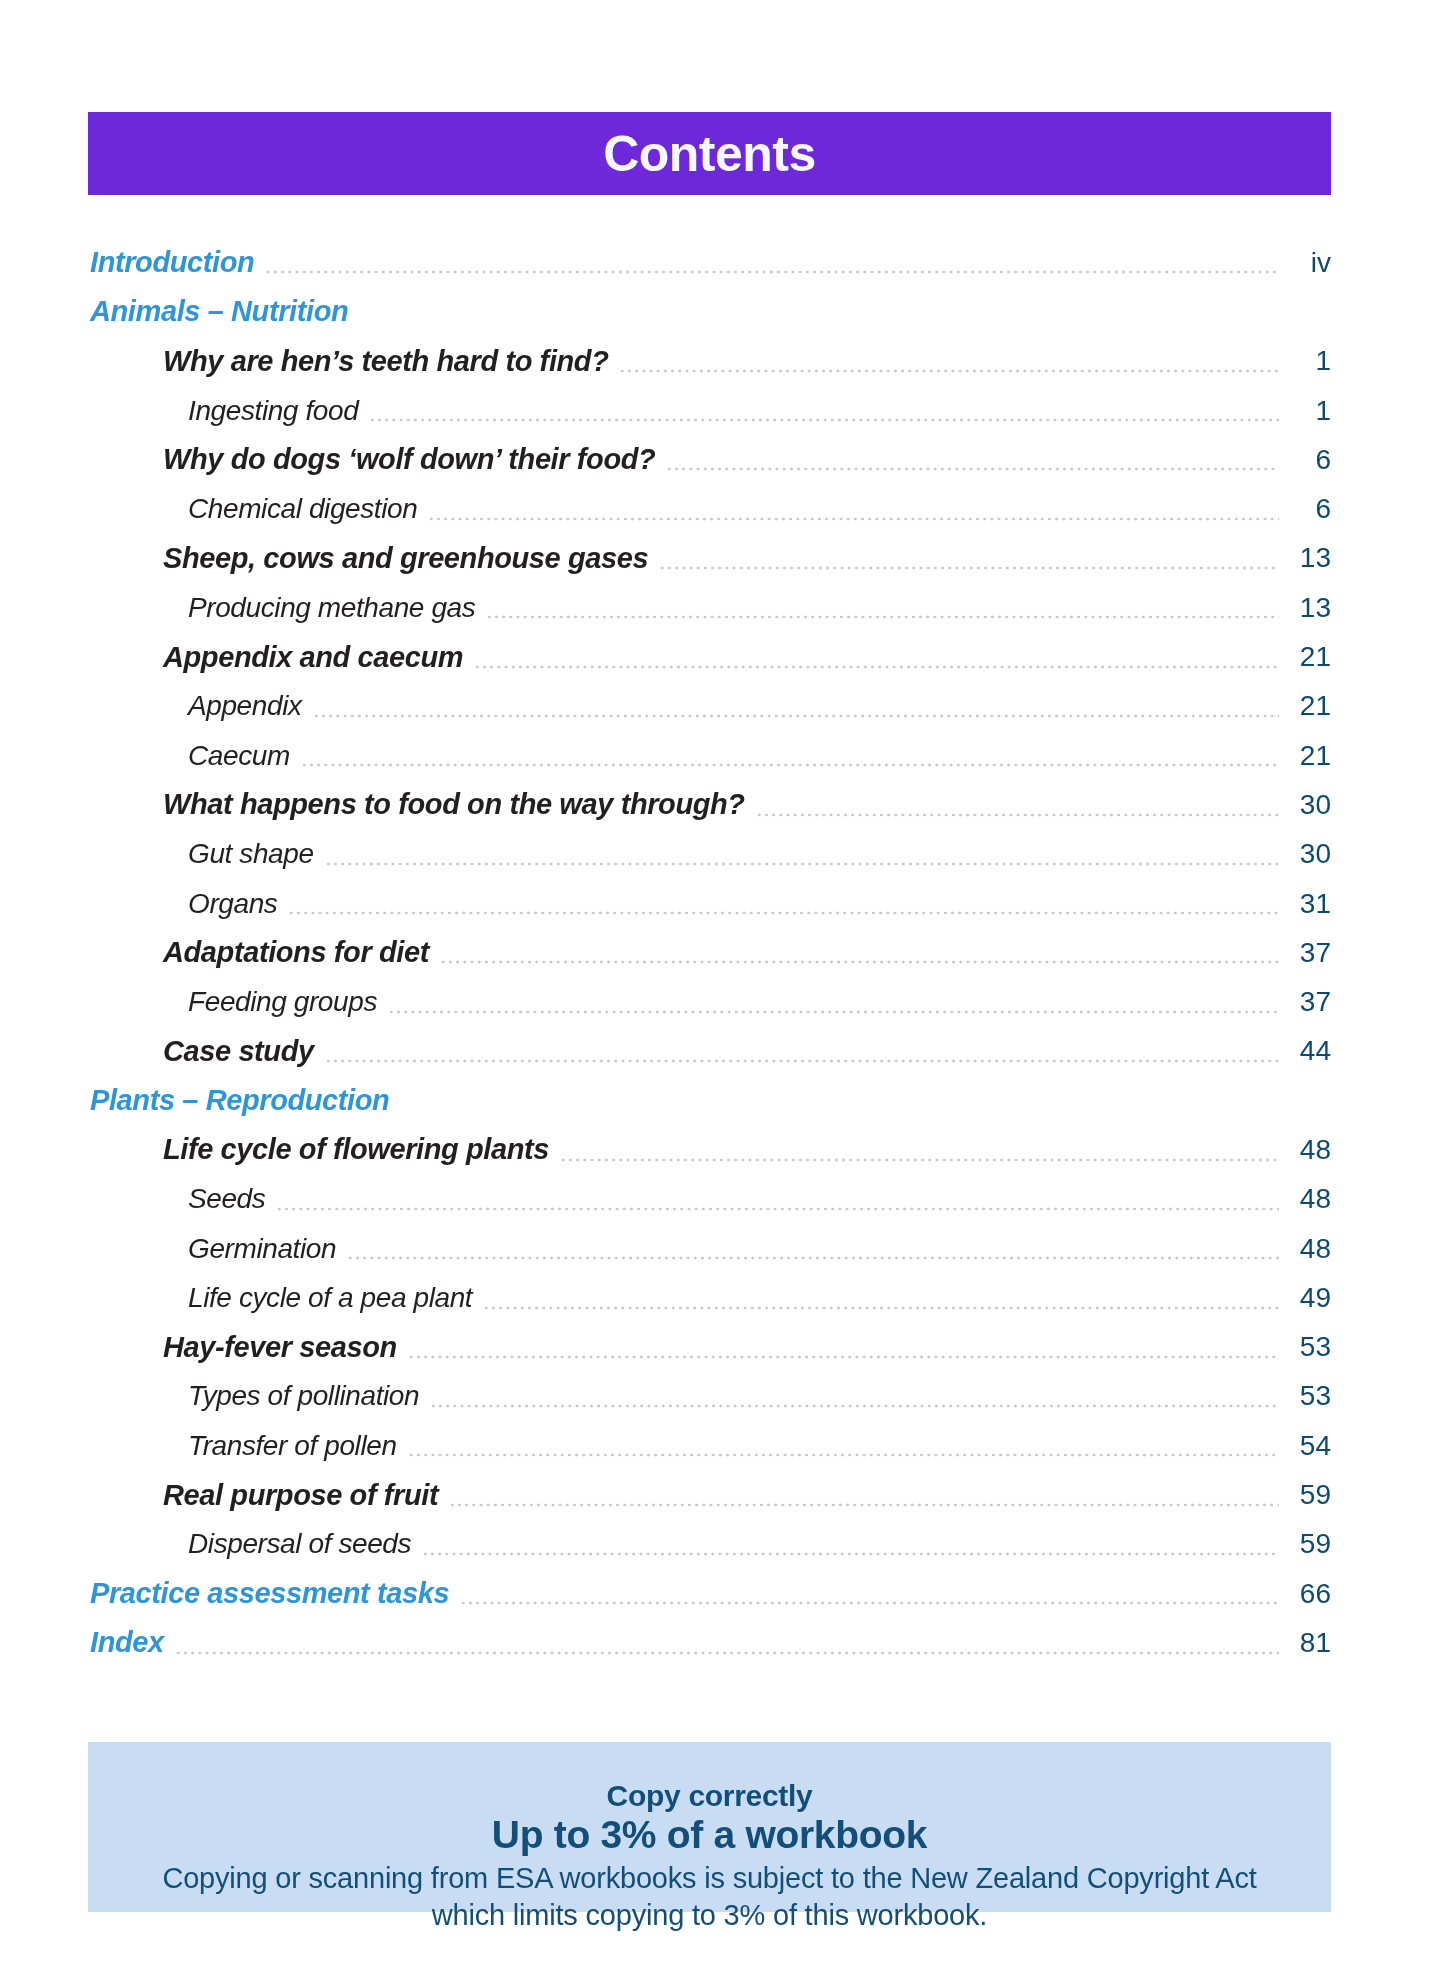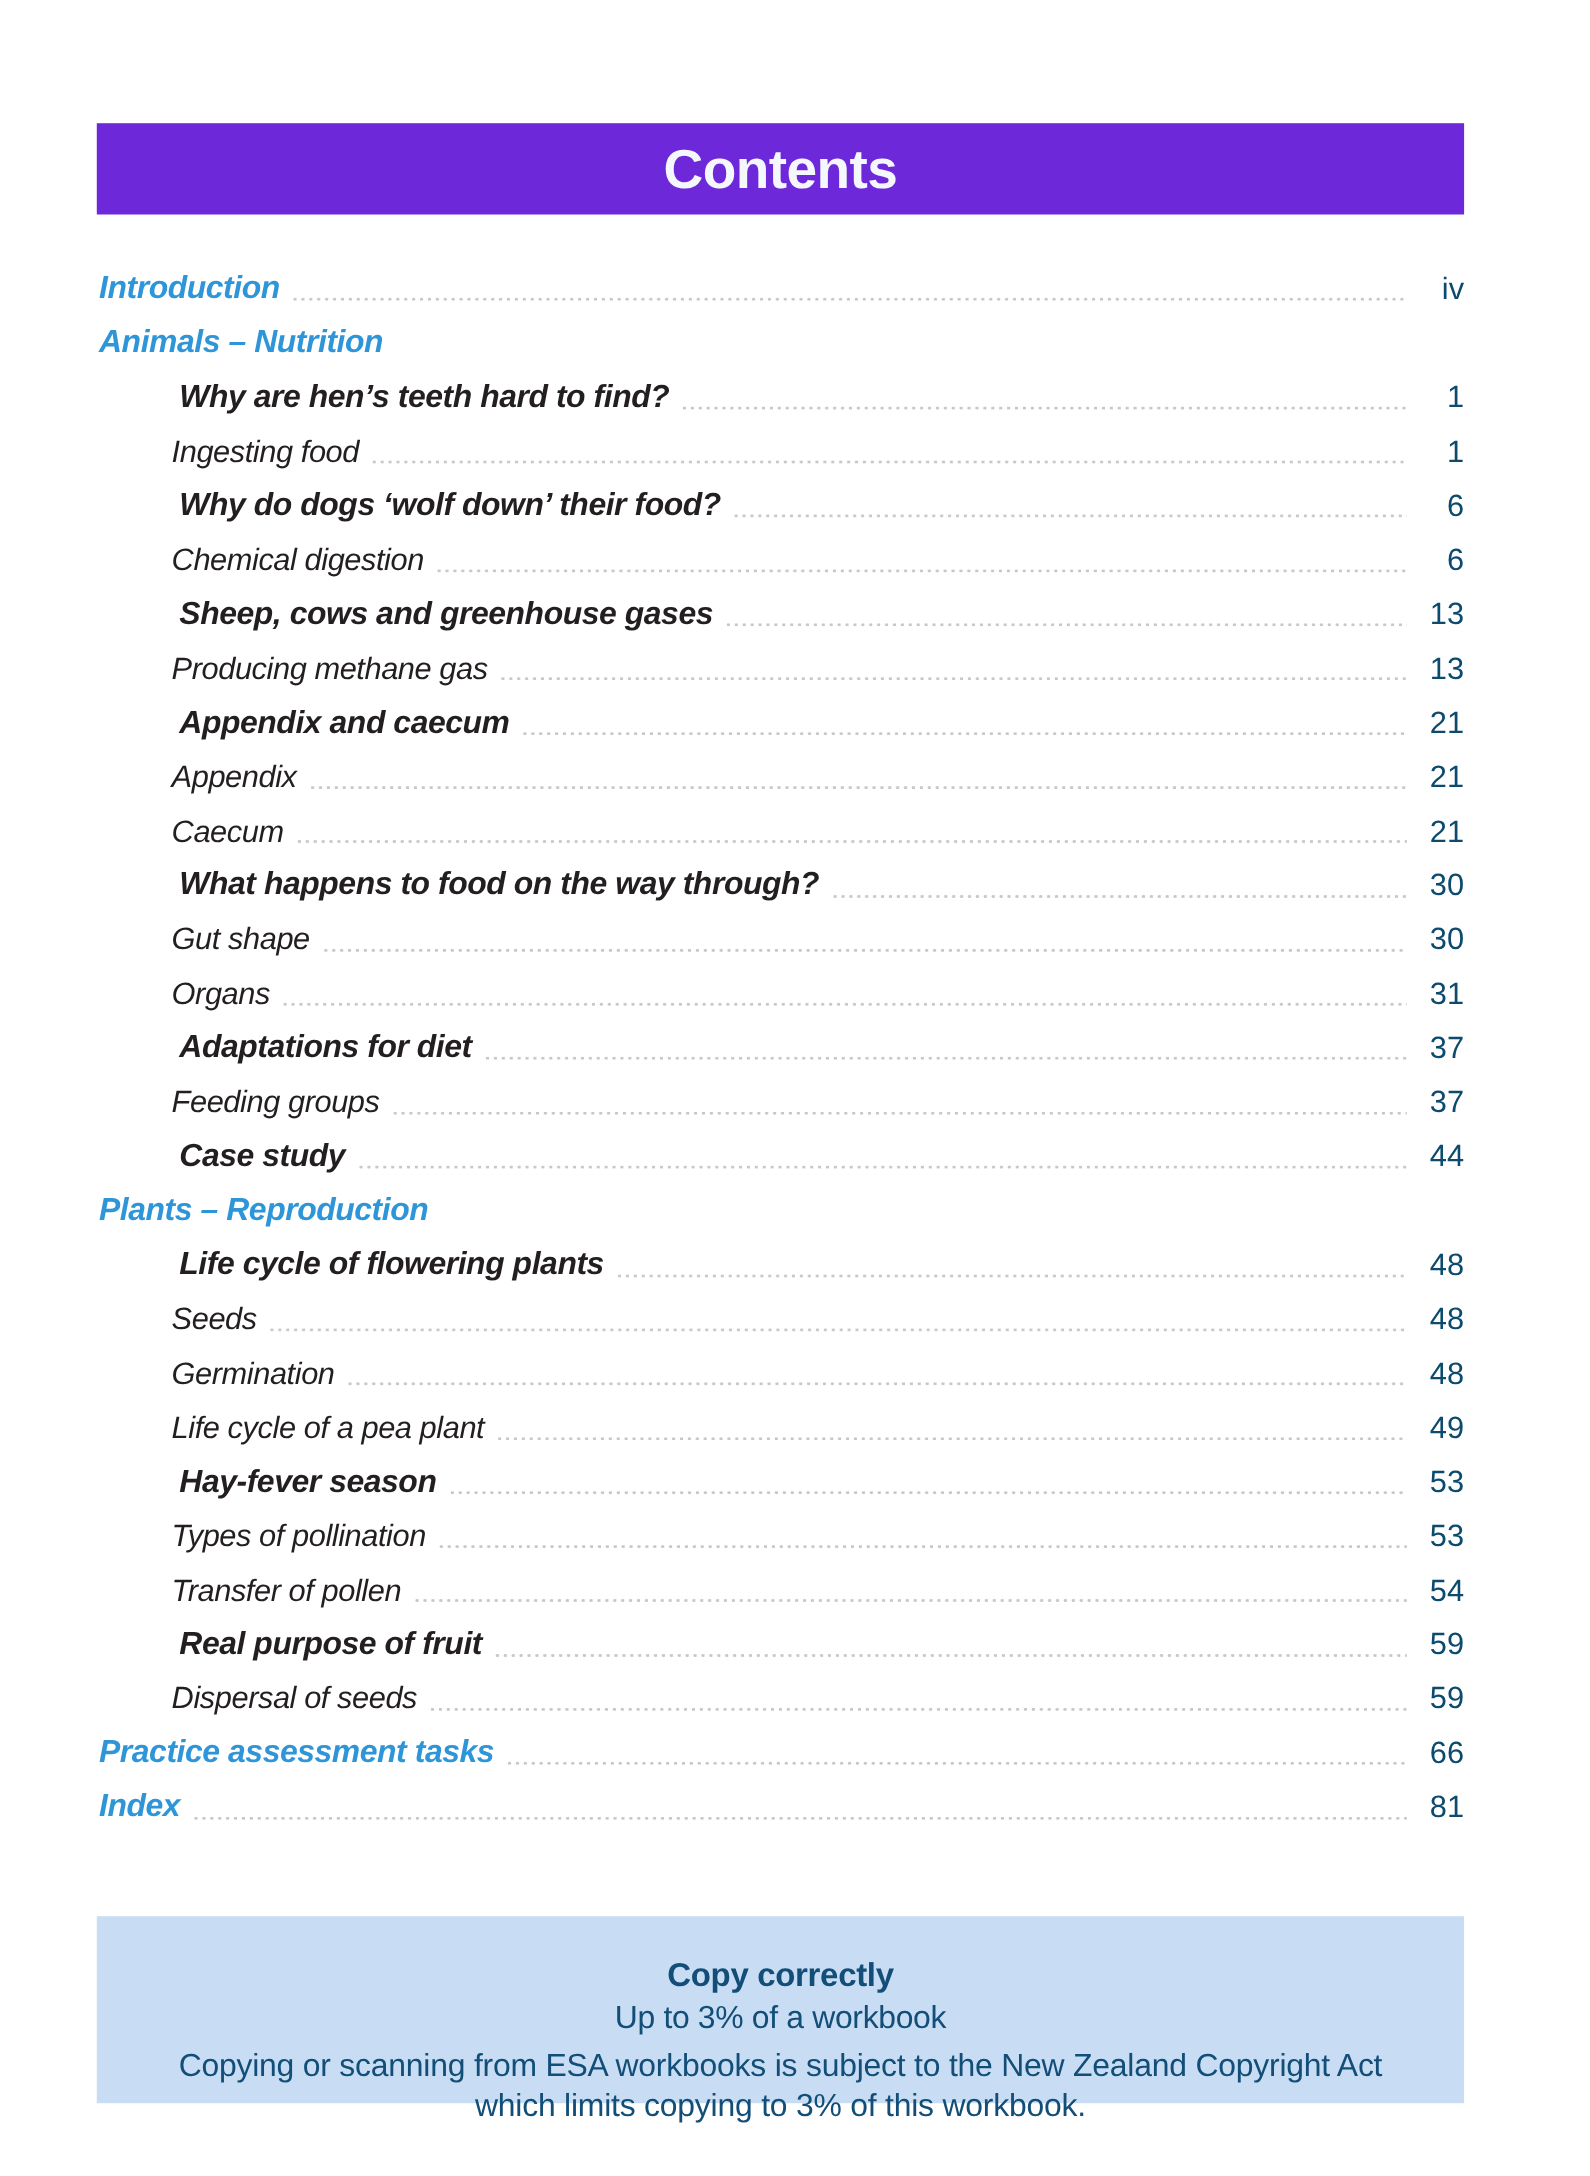--- a/index.html
+++ b/index.html
@@ -29,21 +29,21 @@
   }
   .row {
     display: flex;
     align-items: center;
     height: 49.3px;
     font-size: 29px;
     letter-spacing: -0.4px;
   }
   .row .label { flex: 0 0 auto; white-space: nowrap; font-style: italic; }
   .row.lvl1 .label { margin-left: 73px; }
-  .row.lvl2 .label { margin-left: 66px; }
+  .row.lvl2 .label { margin-left: 98px; }
   .row.blue .label { color: #2E96D8; font-weight: bold; }
   .row.bold .label { font-weight: bold; }
   .row.lvl2 { font-size: 28px; }
   .leader {
     flex: 1 1 auto;
     height: 4px;
     align-self: flex-end;
     margin: 0 10px 13px 12px;
     background-image: radial-gradient(circle at 2px 2px, #C7C8CA 1.4px, rgba(0,0,0,0) 1.6px);
     background-size: 7.2px 4px;
@@ -66,21 +66,21 @@
     display: flex; flex-direction: column;
     align-items: center;
     padding-top: 14px;
   }
   .copy-box .cb-title {
     font-size: 30px; font-weight: bold; letter-spacing: -0.3px;
     line-height: 40px;
     margin-top: 20px;
   }
   .copy-box .cb-subtitle {
-    font-size: 29px; font-weight: normal; letter-spacing: -0.3px;
+    font-size: 39px; font-weight: bold; letter-spacing: -0.3px;
     line-height: 38px;
   }
   .copy-box .cb-body {
     margin-top: 6px;
     font-size: 29px; font-weight: normal; letter-spacing: -0.2px;
     line-height: 37px;
     text-align: center;
     max-width: 1160px;
   }
 </style>

